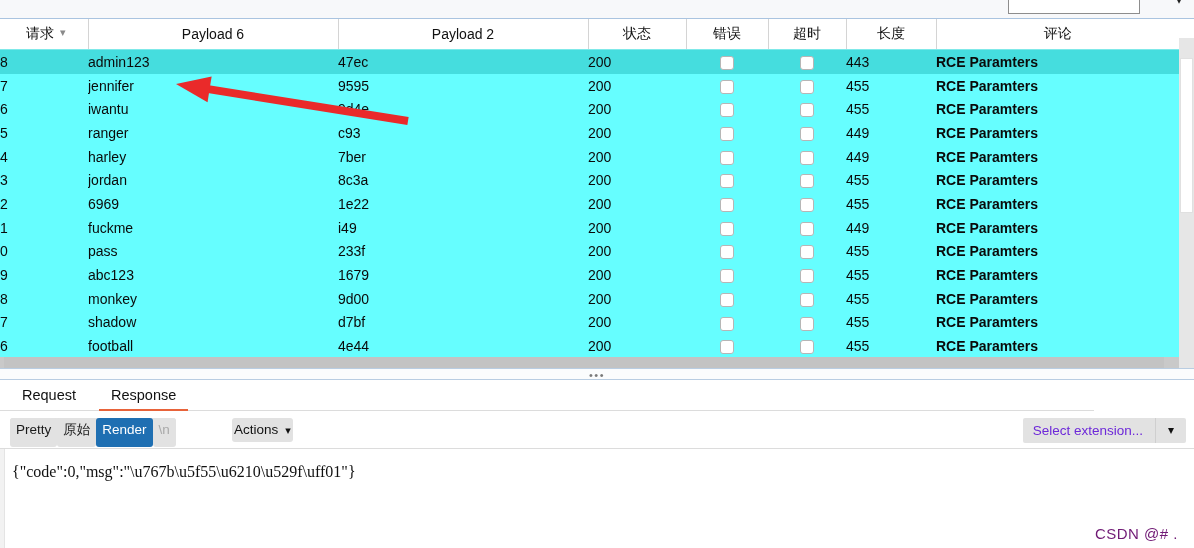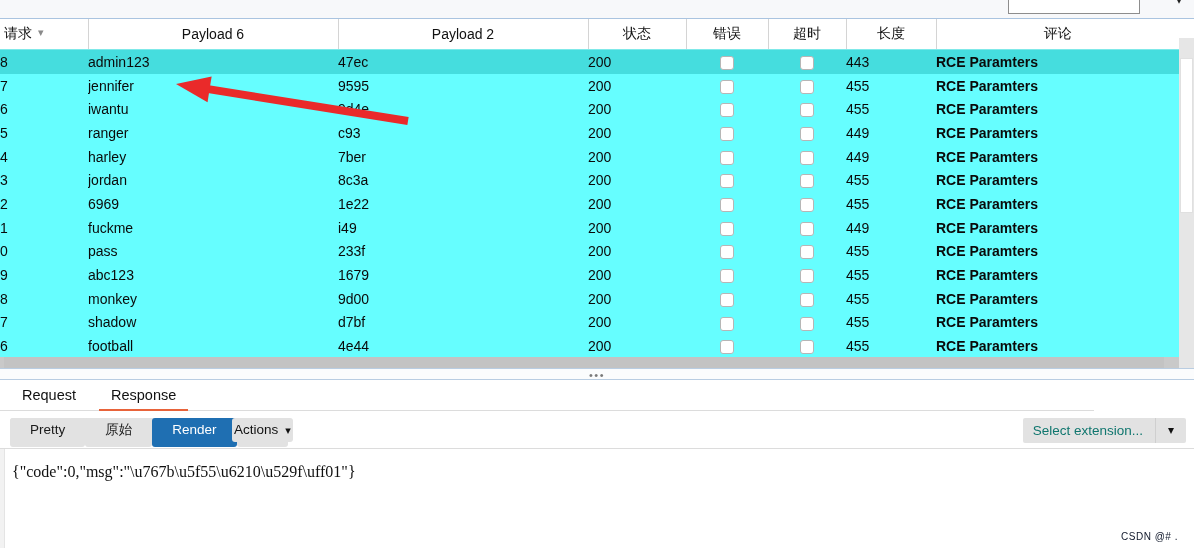--- a/index.html
+++ b/index.html
@@ -71,21 +71,21 @@
     border-right: 1px solid #d4d4d4;
     border-bottom: 1px solid #7fe9e9;
     font-weight: normal;
     font-size: 14px;
     color: #111;
     padding: 0;
     text-align: center;
     white-space: nowrap;
   }
   table.results thead th.left-head {
-    text-align: left;
+    text-align: center;
     padding-left: 4px;
   }
   .sort-chevron {
     display: inline-block;
     margin-left: 6px;
     color: #8a8a8a;
     font-size: 11px;
     vertical-align: 2px;
   }
 
@@ -204,21 +204,21 @@
   #seg-group {
     position: absolute;
     left: 10px; top: 7px;
     height: 24px;
     background: #e2e2e2;
     border-radius: 3px;
     display: flex;
     align-items: stretch;
   }
   .seg-btn {
-    padding: 0 20px;
+    padding: 0 6px;
     height: 29px;
     line-height: 24px;
     font-size: 13.5px;
     color: #1a1a1a;
     background: #e2e2e2;
     border-radius: 3px;
     white-space: nowrap;
   }
   .seg-btn.active {
     background: #1f6fb2;
@@ -245,21 +245,21 @@
     right: 8px; top: 7px;
     height: 25px;
     display: flex;
     align-items: center;
     background: #e2e2e2;
     border-radius: 2px;
   }
   #ext-select-label {
     padding: 0 12px 0 10px;
     font-size: 13.5px;
-    color: #0f766e;
+    color: #6d28d9;
     line-height: 25px;
     white-space: nowrap;
   }
   #ext-select-chev {
     width: 30px;
     text-align: center;
     font-size: 12px;
     color: #111;
     border-left: 1px solid #cfcfcf;
     line-height: 25px;
@@ -295,22 +295,22 @@
     position: absolute;
     left: 0; top: 19px;
     width: 1194px; height: 349px;
     pointer-events: none;
   }
 
   
   #watermark {
     position: absolute;
     right: 16px; bottom: 6px;
-    font-size: 10px;
-    color: #0f172a;
+    font-size: 15px;
+    color: #701a75;
     letter-spacing: 0.5px;
   }
 </style>
 </head>
 <body>
 
 <div id="top-strip">
   <div id="top-strip-input"></div>
   <div id="top-strip-chevron">▾</div>
 </div>

